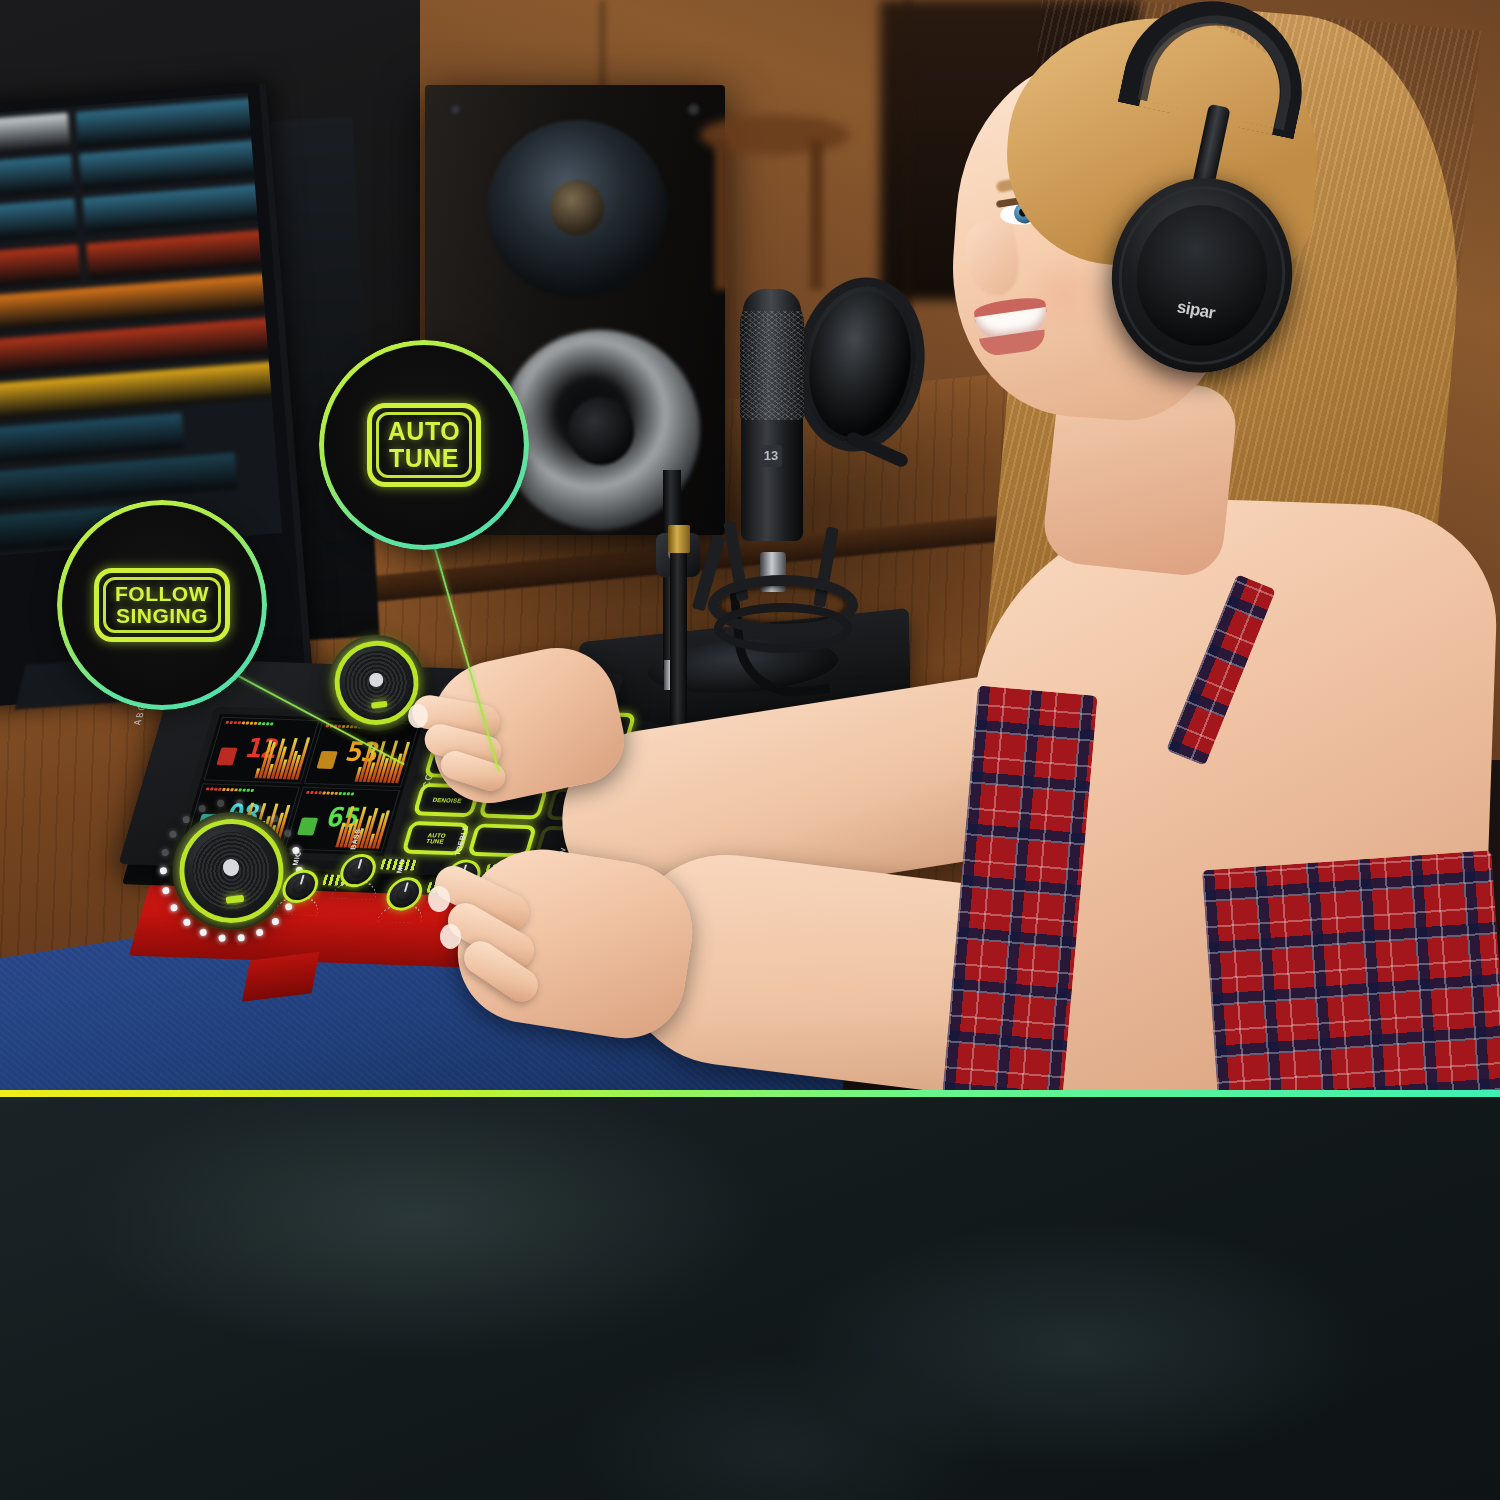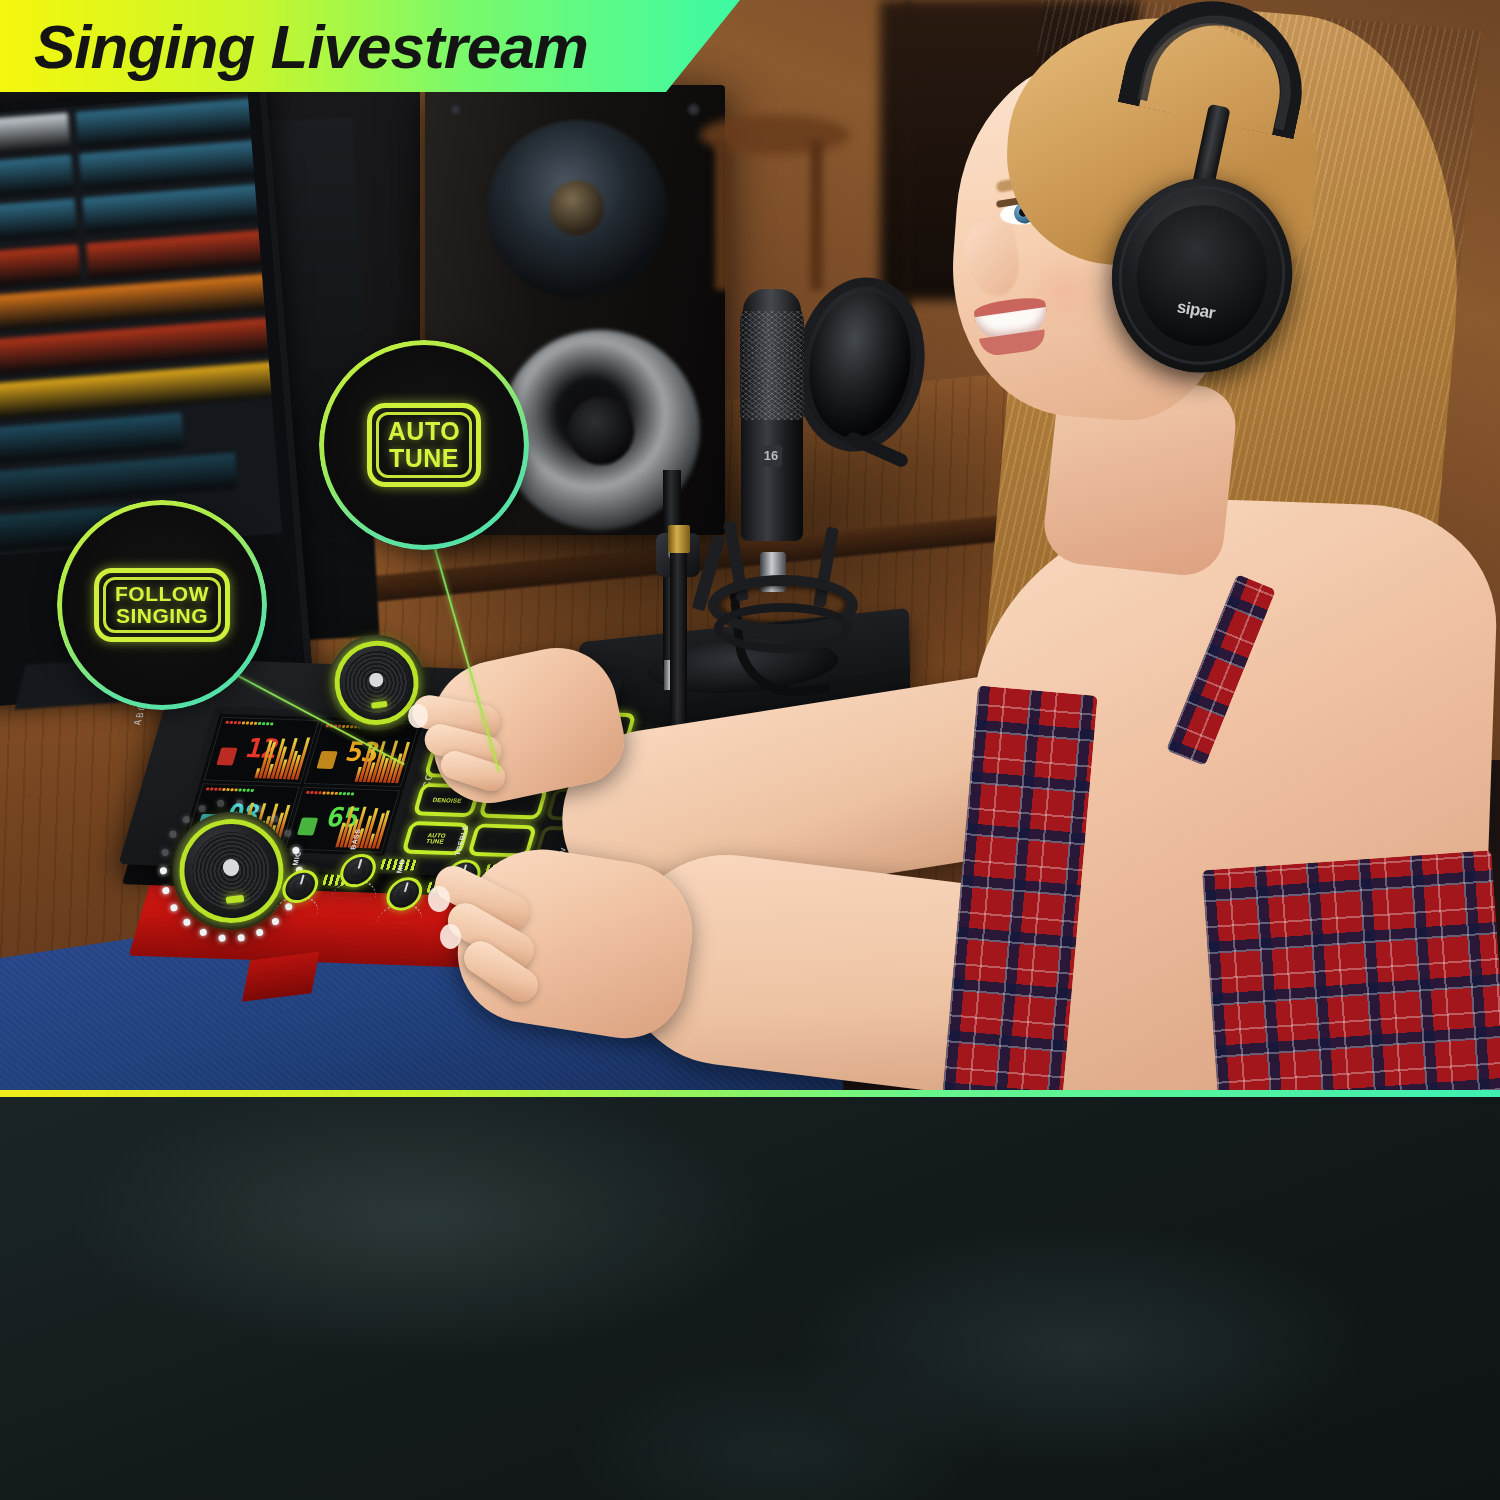--- a/index.html
+++ b/index.html
@@ -399,21 +399,21 @@
     <div class="mic-wrap">
       <div class="mic-pivot"></div>
       <div class="mic-pivot-screw"></div>
       <div class="mic-stand-arm"></div>
       <div class="mic-gold"></div>
       <div class="pop">
           <div class="pop-inner"></div>
         </div>
       <div class="pop-arm"></div>
       <div class="mic-body"></div>
-      <div class="mic-logo">16</div>
+      <div class="mic-logo">13</div>
       <div class="mic-grille"></div>
       <div class="mic-cap"></div>
       <div class="shock">
         <div class="shock-arm" style="left:2px;top:28px;width:13px;height:76px;transform:rotate(16deg)"></div>
         <div class="shock-arm" style="left:30px;top:14px;width:12px;height:80px;transform:rotate(-10deg)"></div>
         <div class="shock-arm" style="left:120px;top:20px;width:12px;height:80px;transform:rotate(10deg)"></div>
         <div class="shock-ring"></div>
         <div class="shock-ring2"></div>
       </div>
     </div>
@@ -734,23 +734,20 @@
       </div>
     </div>
     <div class="bubble" style="left:324px;top:345px;width:200px;height:200px">
       <div class="bubble-inner">
         <span style="font-size:25px">AUTO</span>
         <span style="font-size:25px">TUNE</span>
       </div>
     </div>
   </div>
 
-  <div class="banner">
-    <h1>Singing Livestream</h1>
-  </div>
 
   <div class="divider"></div>
   <div class="bottom">
 
     
 
     
 
     
     

